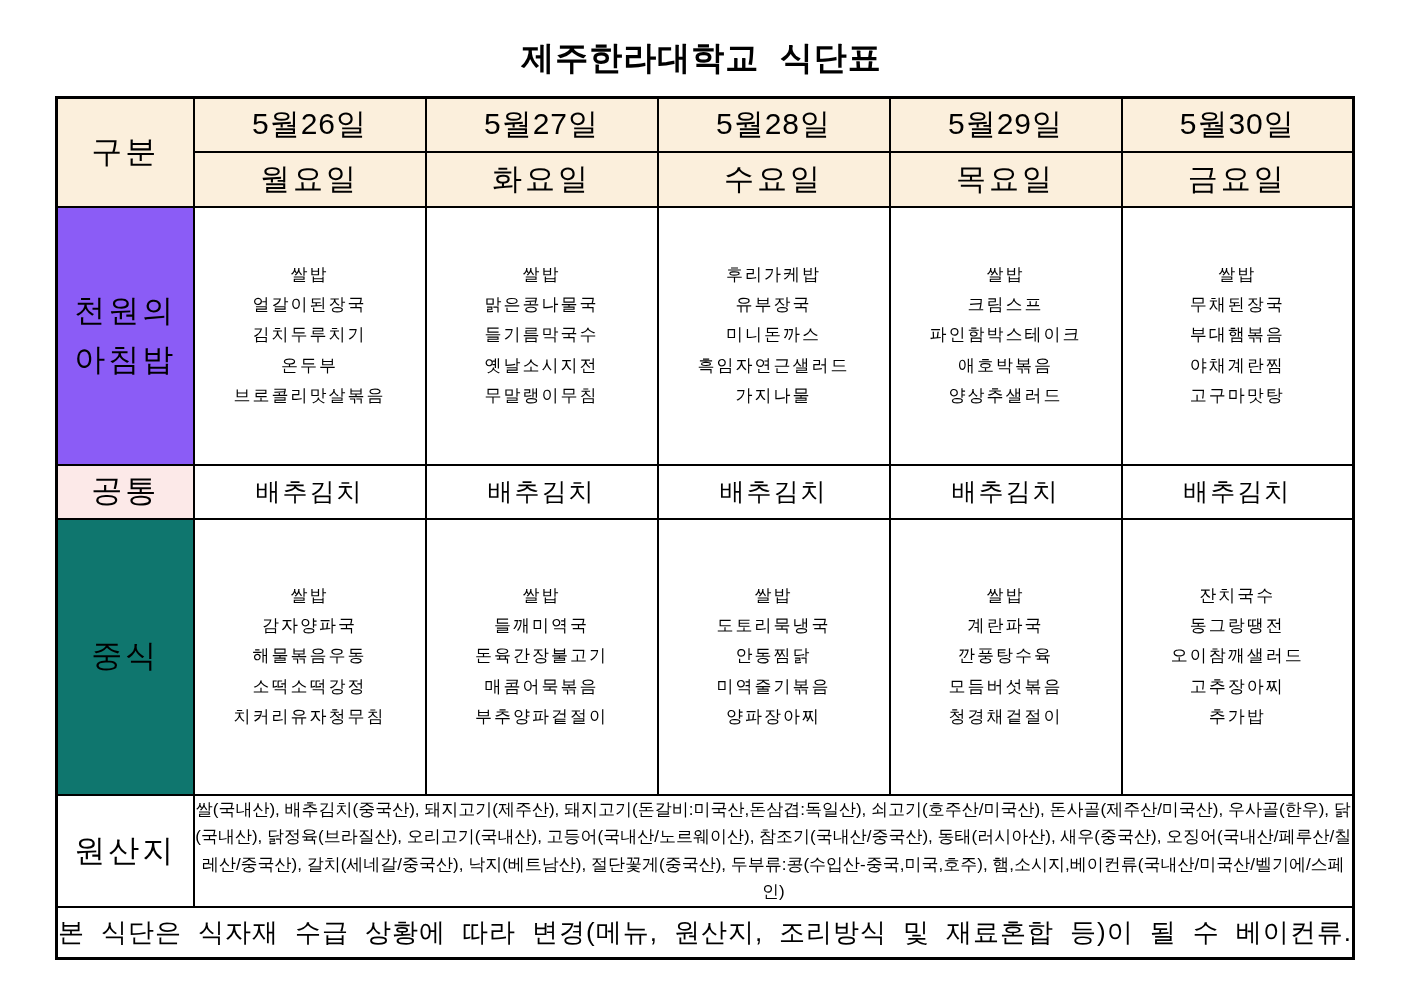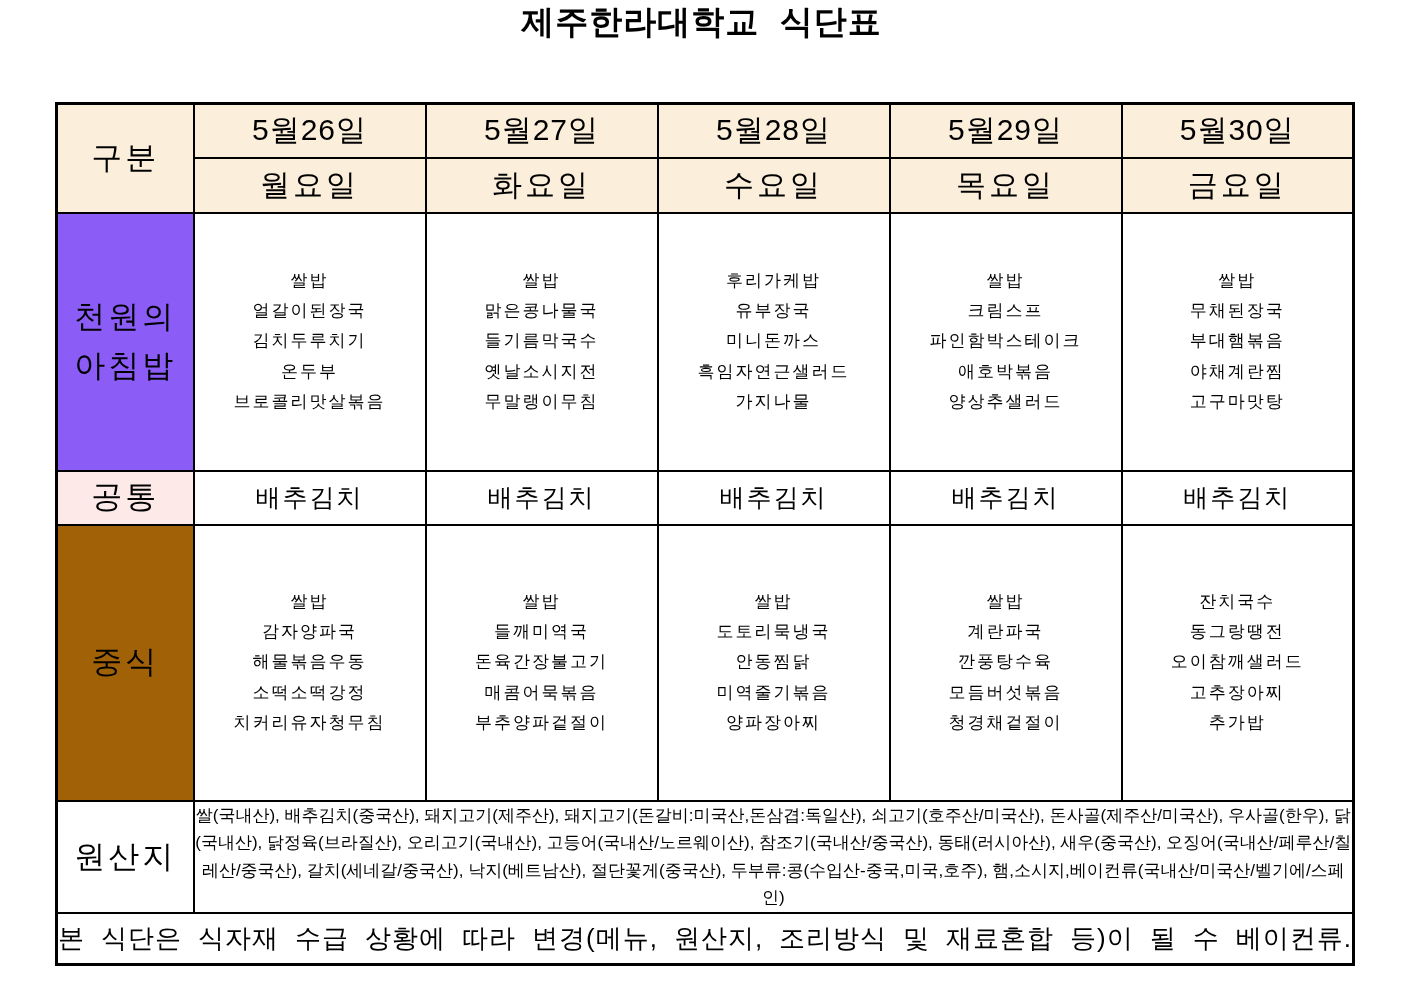--- a/index.html
+++ b/index.html
@@ -11,30 +11,31 @@
   }
   .page {
     position: relative;
     width: 1403px;
     height: 992px;
     background: #ffffff;
     overflow: hidden;
   }
   .title {
     margin: 0;
+    padding-top: 36px;
     text-align: center;
     font-size: 33px;
     font-weight: bold;
     letter-spacing: 1px;
     white-space: pre;
   }
   table.menu-table {
     position: absolute;
     left: 55px;
-    top: 102px;
+    top: 96px;
     width: 1297px;
     border-collapse: collapse;
     table-layout: fixed;
     border: 3px solid #000000;
   }
   table.menu-table th,
   table.menu-table td {
     border: 2px solid #000000;
     text-align: center;
     vertical-align: middle;
@@ -65,21 +66,21 @@
     letter-spacing: 3px;
   }
   .row-label {
     font-size: 31px;
     letter-spacing: 3px;
     white-space: pre-line;
     line-height: 1.55;
   }
   .breakfast-label { background: #8b5cf6; font-family: Liberation Serif, serif; }
   .common-label    { background: #FCE9E8; }
-  .lunch-label     { background: #a16207; }
+  .lunch-label     { background: #0f766e; }
   .origin-label    { background: #ffffff; }
 
   .menu-cell {
     font-size: 17px;
     letter-spacing: 2px;
     white-space: pre-line;
     line-height: 1.78;
     background: #ffffff;
   }
   .common-cell {

